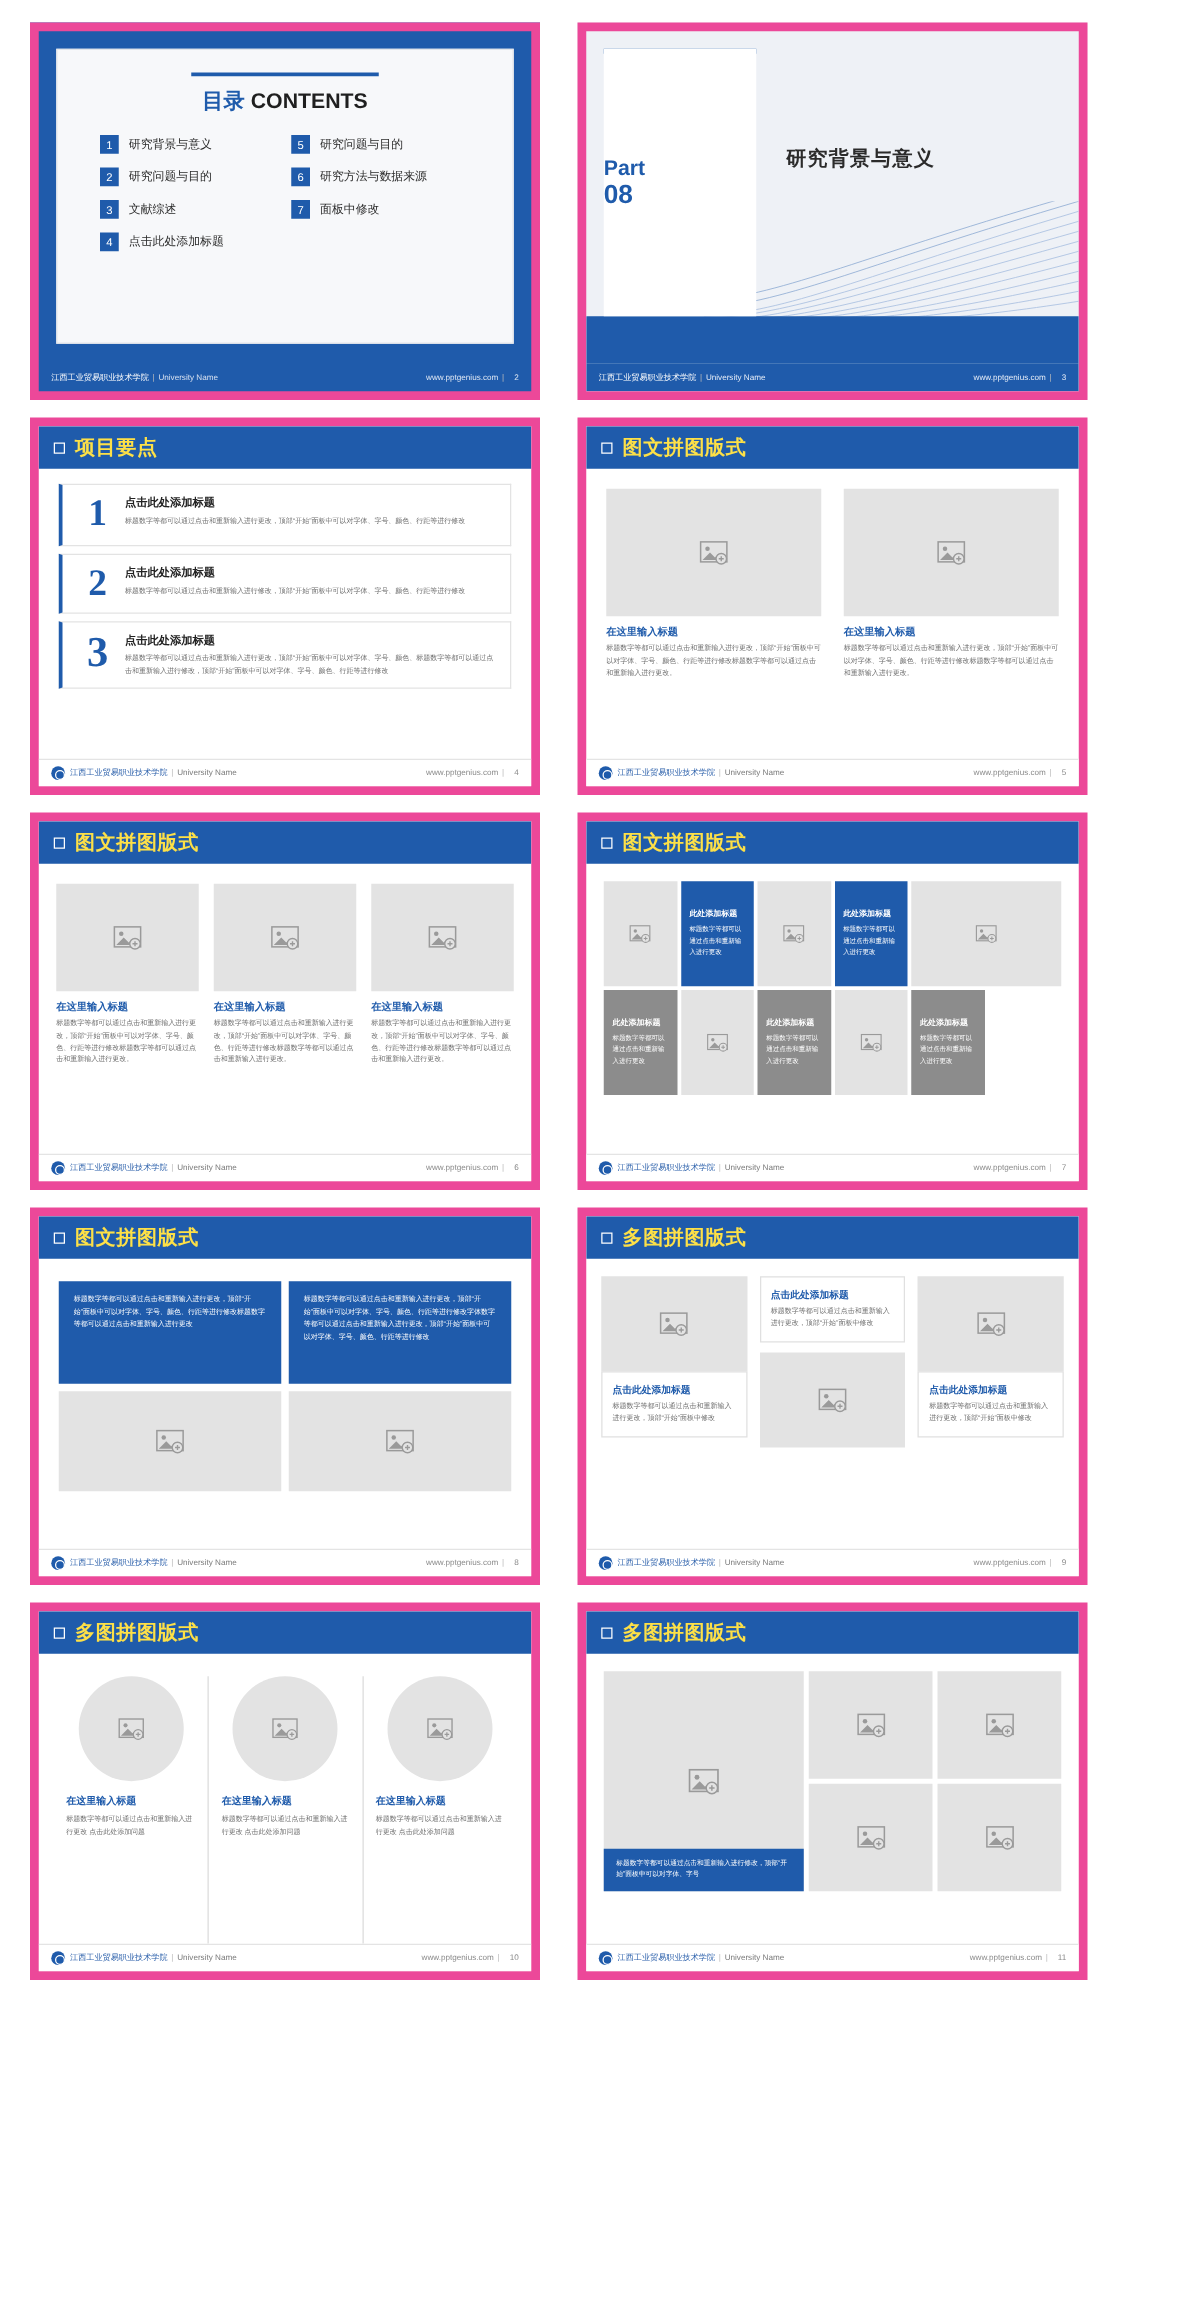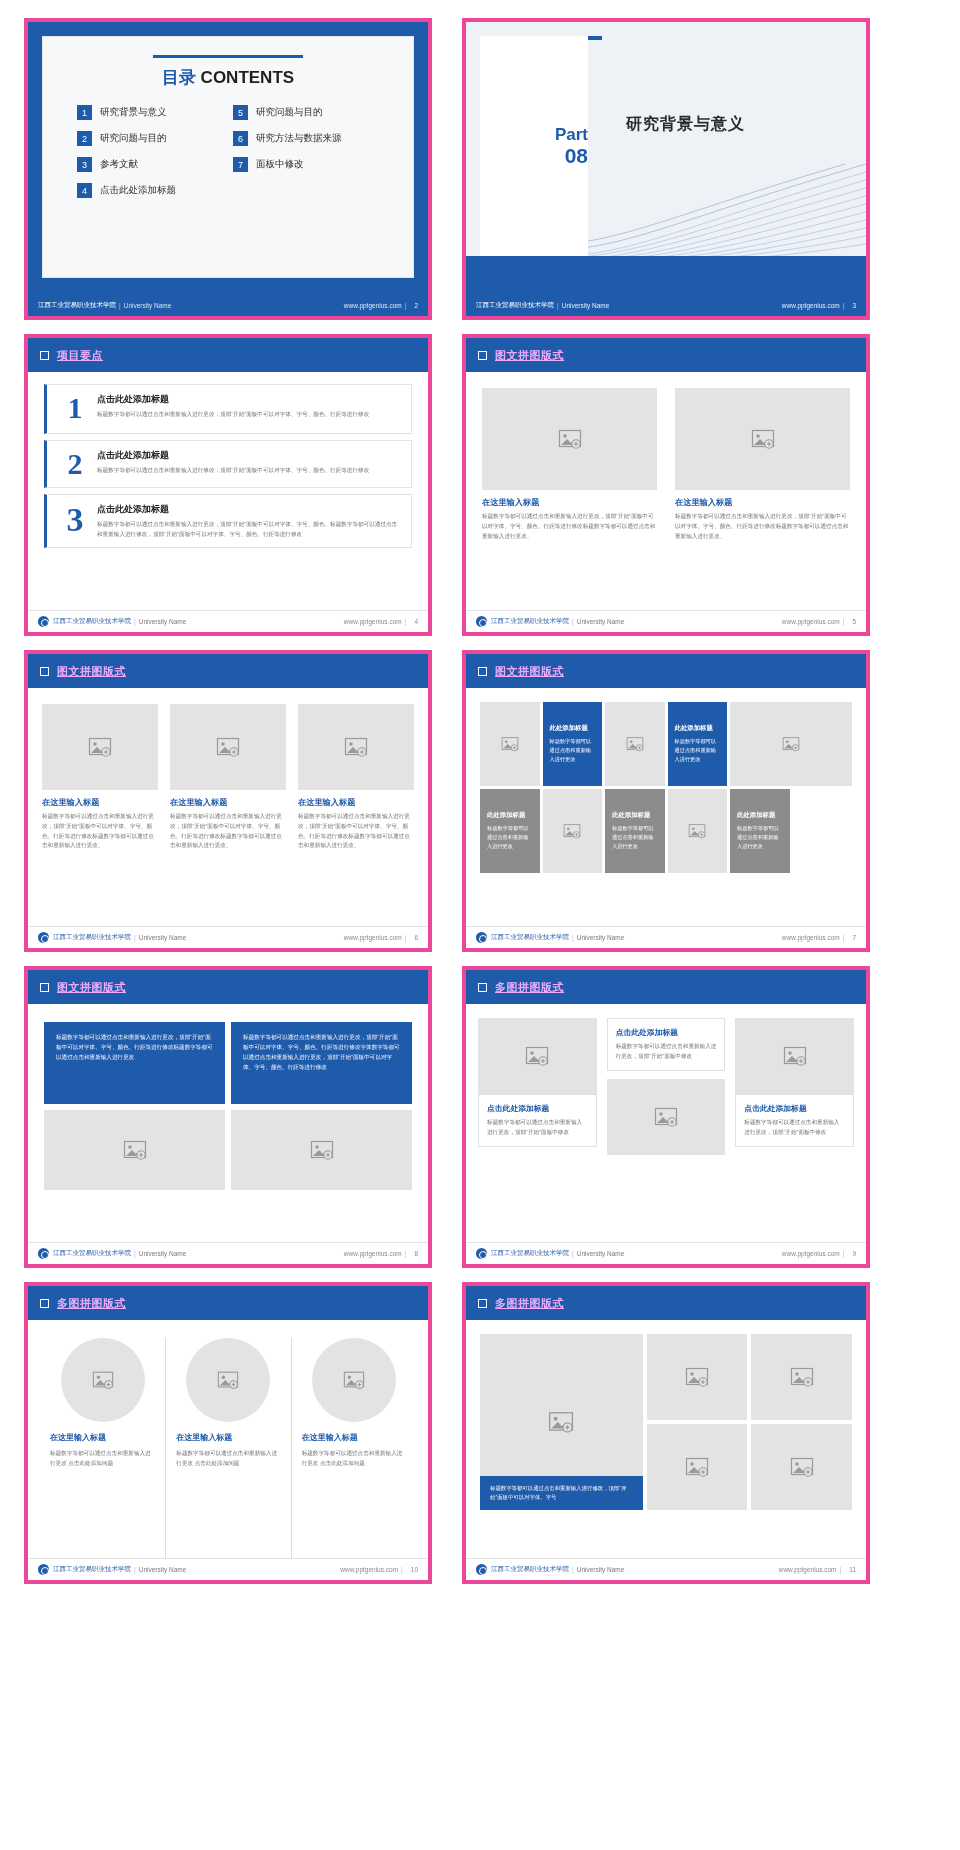--- a/index.html
+++ b/index.html
@@ -18,21 +18,21 @@
     display: grid;
     grid-template-columns: 408px 408px;
     grid-auto-rows: 302px;
     column-gap: 30px;
     row-gap: 14px;
     padding: 18px 24px;
   }
   .slide {
     width: 408px; height: 302px;
     background: #ffffff;
-    border: 4px solid #ec4899;
+    border: 7px solid #ec4899;
     position: relative;
     overflow: hidden;
   }
 
   
   .footer {
     position: absolute; left: 0; right: 0; bottom: 0;
     height: 22px;
     display: flex; align-items: center;
     padding: 0 10px;
@@ -86,23 +86,23 @@
   }
   .s2 .lbl { font-size:9.5px; color:#2b2b2b; }
   .s2 .footer { border-top:none; background:transparent; color:#d6e0f0; }
   .s2 .footer .uni { color:#ffffff; }
   .s2 .footer .url, .s2 .footer .pg { color:#dfe8f5; }
 
   
   .s3 { background:#eef1f6; }
   .s3 .topbar { position:absolute; left:14px; top:14px; width:122px; height:4px; background:#1f5bab; }
   .s3 .leftcard {
-    position:absolute; left:14px; top:14px; width:108px; bottom:60px;
+    position:absolute; left:14px; top:14px; width:122px; bottom:60px;
     background:#ffffff;
-    display:flex; flex-direction:column; align-items:flex-end; justify-content:center;
+    display:flex; flex-direction:column; align-items:flex-start; justify-content:center;
   }
   .s3 .part { font-size:17px; font-weight:bold; color:#1f5bab; line-height:1.15; }
   .s3 .pnum { font-size:21px; font-weight:bold; color:#1f5bab; line-height:1.1; }
   .s3 .heading {
     position:absolute; left:160px; top:92px;
     font-size:16px; color:#2b2b2b; letter-spacing:1px; font-weight:bold;
   }
   .s3 .blueband { position:absolute; left:0; right:0; bottom:22px; height:38px; background:#1f5bab; }
   .s3 .waves { position:absolute; right:0; bottom:56px; width:300px; height:96px; opacity:.95; }
   .s3 .footer { background:#1f5bab; border-top:none; color:#e6edf8; }
@@ -110,21 +110,21 @@
   .s3 .footer .url, .s3 .footer .pg { color:#e6edf8; }
 
   
   .hdr {
     position:absolute; left:0; top:0; right:0; height:34px;
     background:#1f5bab; display:flex; align-items:center; padding:0 12px;
   }
   .hdr .sq {
     width:9px; height:9px; border:1.6px solid #ffffff; margin-right:8px;
   }
-  .hdr .t { color:#f0abfc; font-size:11px; font-weight:bold; letter-spacing:.5px;text-decoration:underline; }
+  .hdr .t { color:#fde047; font-size:16px; font-weight:bold; letter-spacing:.5px; }
   .body { position:absolute; left:0; right:0; top:34px; bottom:22px; }
 
   
   .kp { padding: 12px 16px 0 16px; }
   .kp .row {
     display:flex; align-items:flex-start;
     border:1px solid #e3e3e3; border-left:3px solid #1f5bab;
     margin-bottom: 6px; padding: 8px 10px 8px 6px;
     background:#fff;
   }
@@ -228,21 +228,21 @@
         <div class="item">
           <div class="num">2</div>
           <div class="lbl">研究问题与目的</div>
         </div>
         <div class="item">
           <div class="num">6</div>
           <div class="lbl">研究方法与数据来源</div>
         </div>
         <div class="item">
           <div class="num">3</div>
-          <div class="lbl">参考文献</div>
+          <div class="lbl">文献综述</div>
         </div>
         <div class="item">
           <div class="num">7</div>
           <div class="lbl">面板中修改</div>
         </div>
         <div class="item">
           <div class="num">4</div>
           <div class="lbl">点击此处添加标题</div>
         </div>
       </div>

